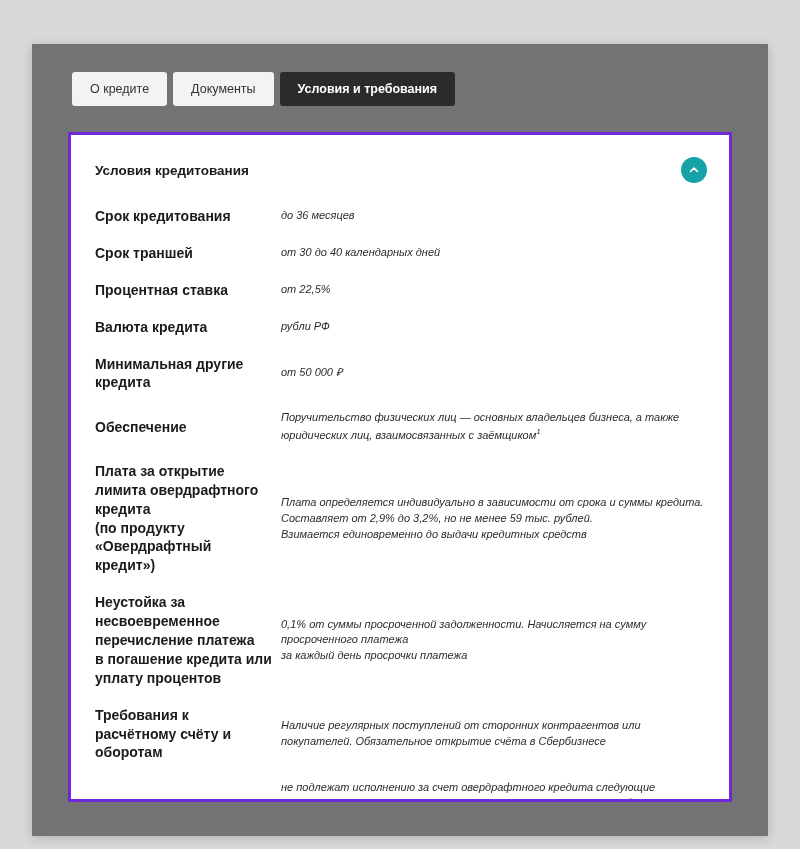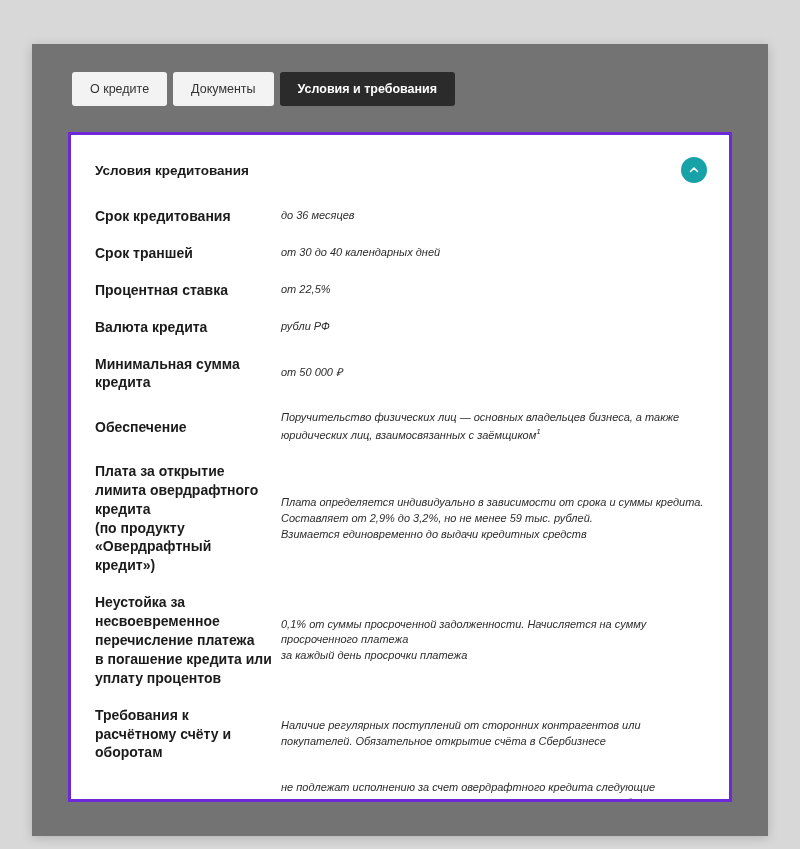--- a/index.html
+++ b/index.html
@@ -150,21 +150,21 @@
           <div class="label">Процентная ставка</div>
           <div class="value">от 22,5%</div>
         </div>
 
         <div class="row center">
           <div class="label">Валюта кредита</div>
           <div class="value">рубли РФ</div>
         </div>
 
         <div class="row center">
-          <div class="label">Минимальная сумма кредита</div>
+          <div class="label">Минимальная другие кредита</div>
           <div class="value">от 50 000 ₽</div>
         </div>
 
         <div class="row center">
           <div class="label">Обеспечение</div>
           <div class="value"><span>Поручительство физических лиц — основных владельцев бизнеса, а также юридических лиц, взаимосвязанных с заёмщиком</span><span class="sup">1</span></div>
         </div>
 
         <div class="row center">
           <div class="label" style="white-space:pre-line">Плата за открытие лимита овердрафтного кредита

